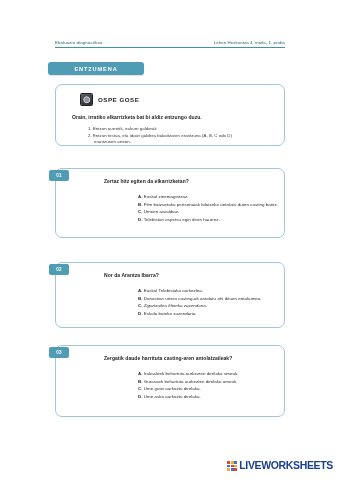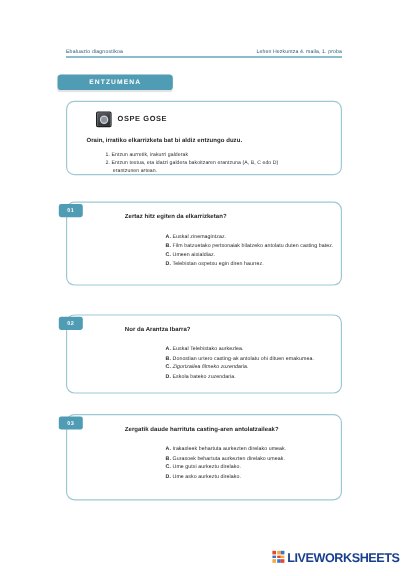--- a/index.html
+++ b/index.html
@@ -178,21 +178,21 @@
   }
   .opt-letter { font-weight: 700; }
   .opt-italic { font-style: italic; }
 
   
   .footer-logo {
     position: absolute;
     right: 7px;
     bottom: 9px;
     display: flex;
-    align-items: flex-start;
+    align-items: flex-end;
     gap: 2px;
   }
   .logo-mark {
     width: 10px;
     height: 10px;
     display: grid;
     grid-template-columns: repeat(3, 1fr);
     grid-template-rows: repeat(3, 1fr);
     gap: 0.7px;
   }

